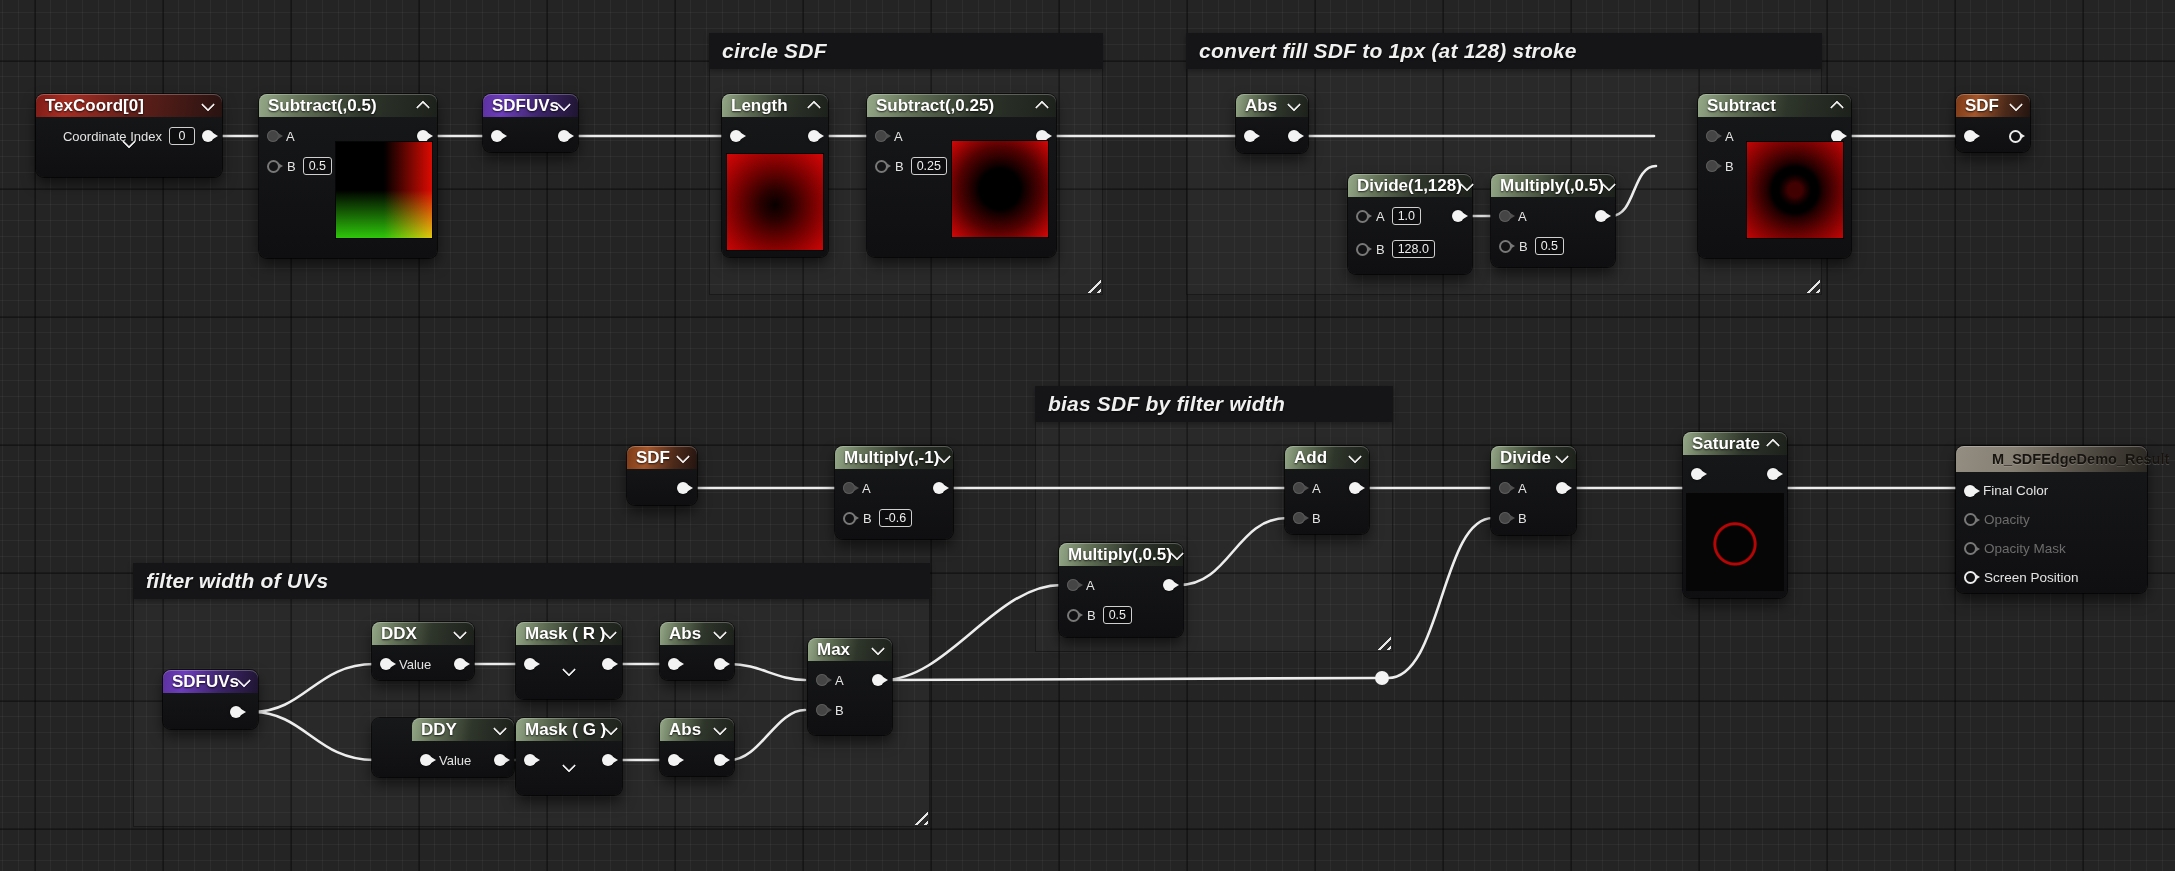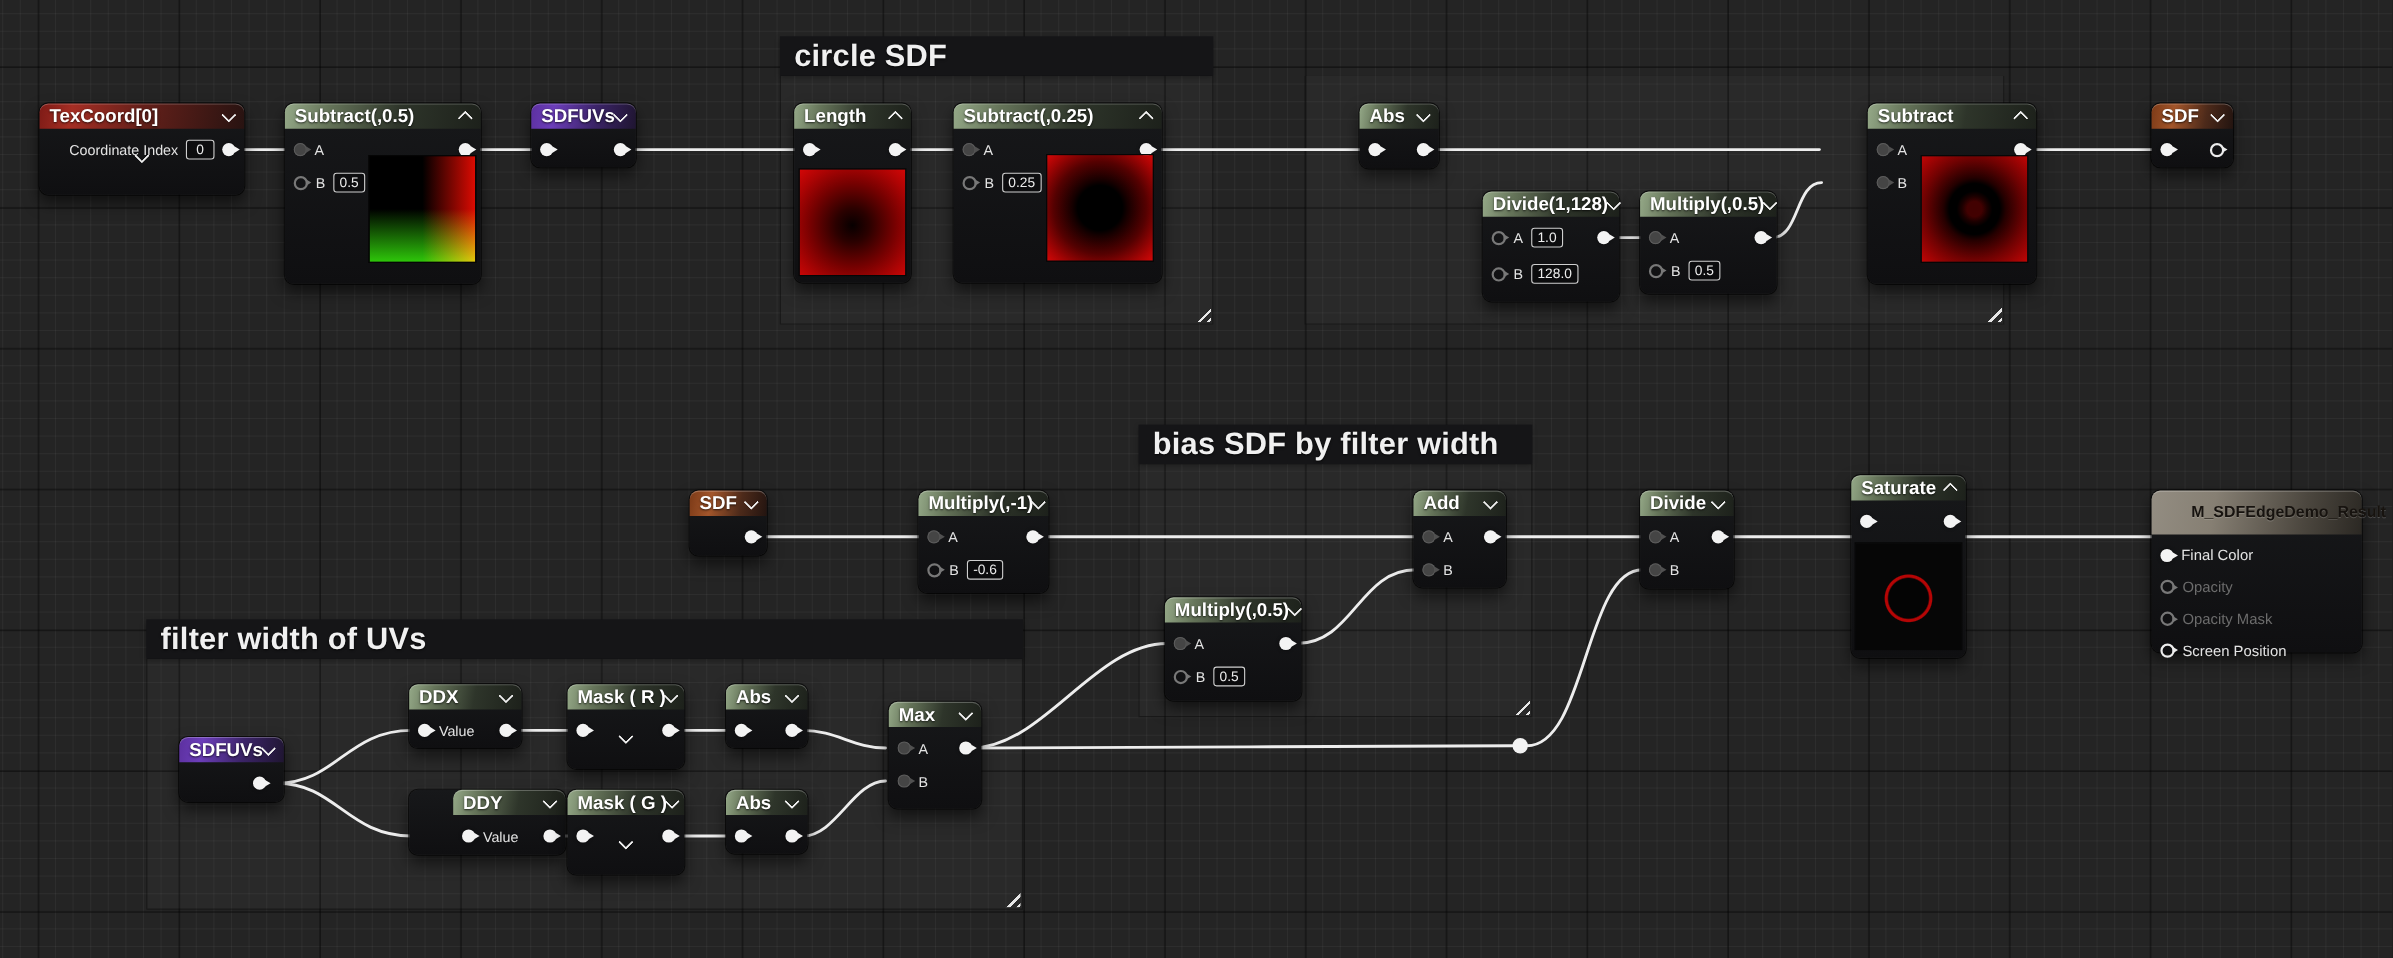--- a/index.html
+++ b/index.html
@@ -11,23 +11,23 @@
       linear-gradient(to right, rgba(0,0,0,0.42) 2px, transparent 2px),
       linear-gradient(to bottom, rgba(0,0,0,0.42) 2px, transparent 2px),
       linear-gradient(to right, rgba(255,255,255,0.045) 1px, transparent 1px),
       linear-gradient(to bottom, rgba(255,255,255,0.045) 1px, transparent 1px);
     background-size:128px 128px,128px 128px,16px 16px,16px 16px;
     background-position:34px 0,0 60px,2px 0,0 12px;
   }
   
   .comment{position:absolute;z-index:1;}
   .ctitle{
-    height:36px;background:#151517;color:#f0f0f0;font-weight:bold;font-size:28px;
+    height:36px;background:#151517;color:#f0f0f0;font-weight:bold;font-size:21px;
     display:flex;align-items:center;padding:0 13px;letter-spacing:.2px;
-    text-shadow:0 1px 2px rgba(0,0,0,.8);box-shadow:0 2px 5px rgba(0,0,0,.35);
+    text-shadow:0 1px 2px rgba(0,0,0,.8);box-shadow:0 2px 5px rgba(0,0,0,.35);font-style:italic;
   }
   .cbody{
     position:absolute;left:0;right:0;
     background:rgba(130,130,130,0.05);
     border:1px solid rgba(0,0,0,0.38);border-top:none;
   }
   .grip{
     position:absolute;right:2px;bottom:2px;width:15px;height:15px;
     background:repeating-linear-gradient(135deg,#e6e6e6 0 2px,transparent 2px 6px);
     clip-path:polygon(100% 0,100% 100%,0 100%);
@@ -43,21 +43,21 @@
     padding:0 9px;font-size:17px;font-weight:bold;color:#fff;
     text-shadow:0 1px 2px rgba(0,0,0,.75);
     box-shadow:inset 0 1px 0 rgba(255,255,255,.25);
     white-space:nowrap;
   }
   .green .nhead{background:linear-gradient(100deg,#95a988 0%,#66755a 22%,#2e352a 58%,#1d211b 100%);}
   .red .nhead{background:linear-gradient(100deg,#7e1b16 0%,#a52e24 16%,#64201a 50%,#281311 100%);}
   .purple .nhead{background:linear-gradient(100deg,#5c309f 0%,#6c3eba 22%,#3c2469 60%,#1f1531 100%);}
   .orange .nhead{background:linear-gradient(100deg,#7c3a17 0%,#a3562b 28%,#4d2a1a 66%,#231410 100%);}
   .bronze .nhead{
-    height:40px;font-size:14.5px;
+    height:26px;font-size:14.5px;
     background:linear-gradient(100deg,#938d82 0%,#867f73 30%,#4c473f 72%,#2b2823 100%);
     color:#17130f;text-shadow:0 1px 0 rgba(255,255,255,.18);padding-left:36px;
   }
   .nbody{position:relative;padding-top:4px;}
   .prow{display:flex;align-items:center;height:30px;padding:0 8px;gap:7px;color:#e3e3e3;font-size:13px;}
   .bronze .prow{height:29px;font-size:13.5px;}
   .plabel{white-space:nowrap;}
   .plabel.dim{color:#6c6c6c;text-align:right;}
   
   .pin{position:relative;width:12px;height:12px;border-radius:50%;flex:none;}
@@ -104,20 +104,21 @@
 <body>
 
 <div class="canvas">
 
   <div class="comment" style="left:709px;top:33px;width:394px;height:262px;">
     <div class="ctitle">circle SDF</div>
     <div class="cbody" style="top:36px;bottom:0;"></div>
     <div class="grip"></div>
   </div>
   <div class="comment" style="left:1186px;top:33px;width:636px;height:262px;">
+    <div class="ctitle">convert fill SDF to 1px (at 128) stroke</div>
     <div class="cbody" style="top:36px;bottom:0;"></div>
     <div class="grip"></div>
   </div>
   <div class="comment" style="left:1035px;top:386px;width:358px;height:266px;">
     <div class="ctitle">bias SDF by filter width</div>
     <div class="cbody" style="top:36px;bottom:0;"></div>
     <div class="grip"></div>
   </div>
   <div class="comment" style="left:133px;top:563px;width:797px;height:264px;">
     <div class="ctitle">filter width of UVs</div>

